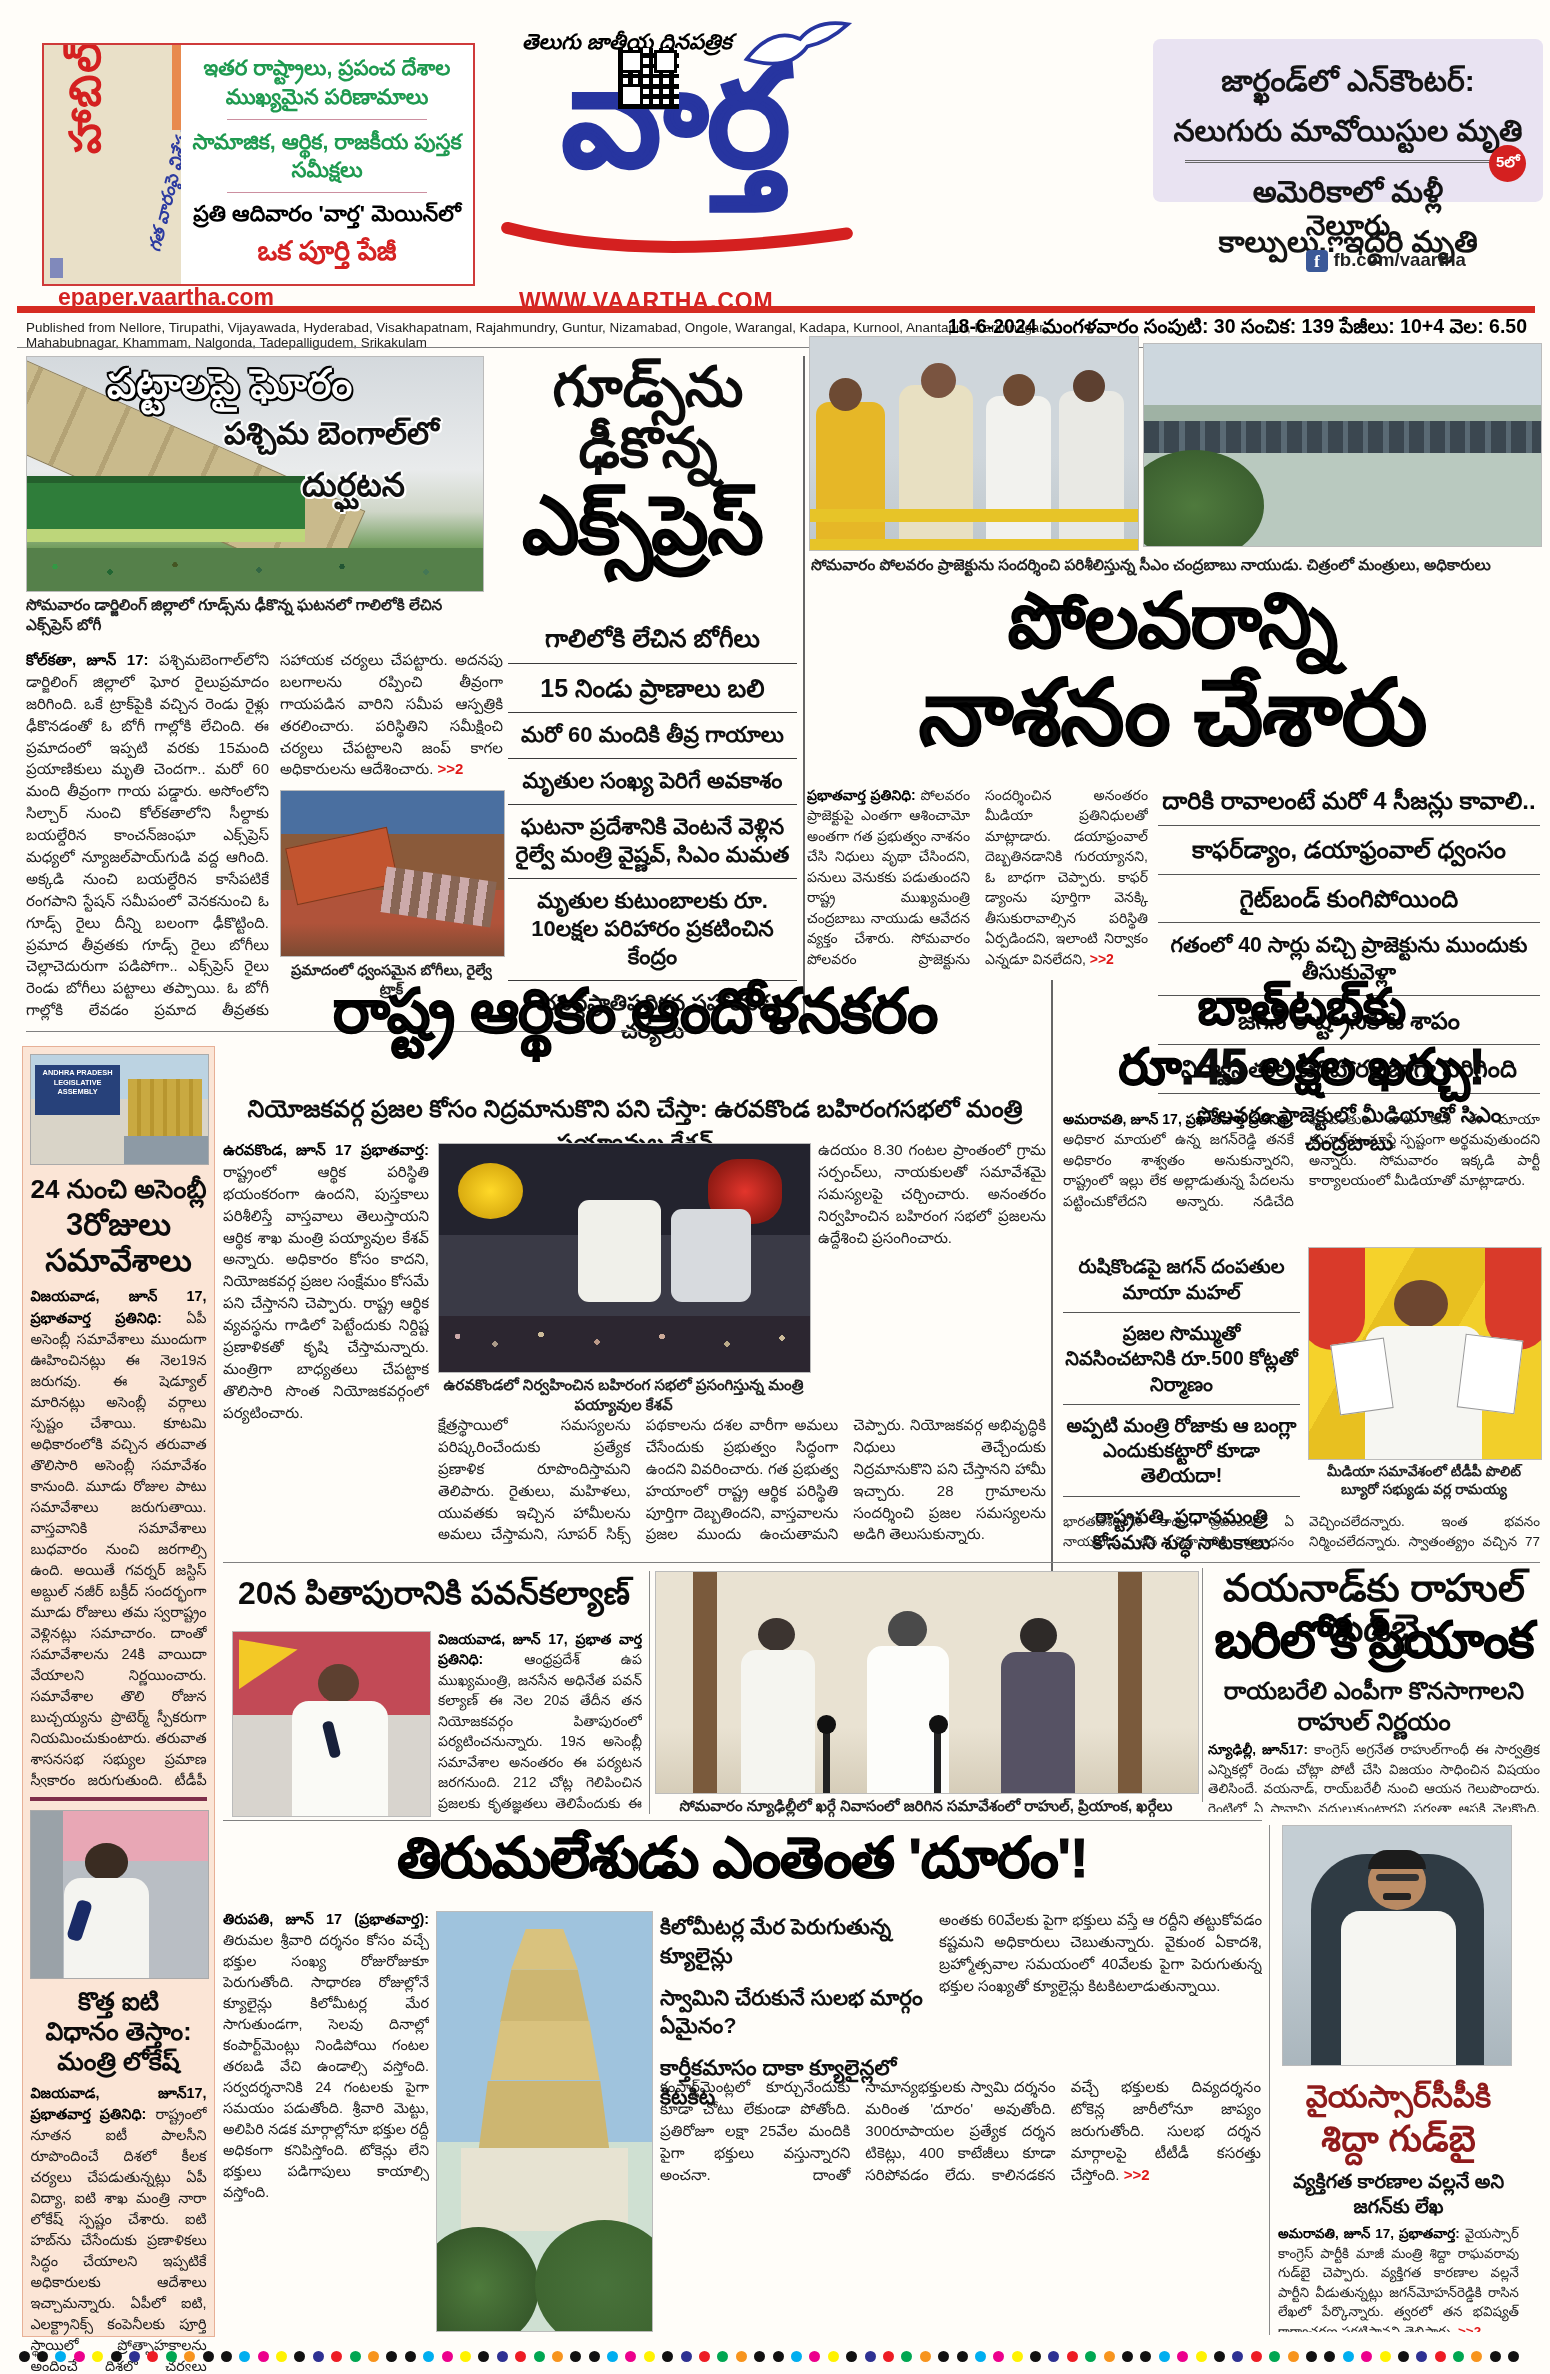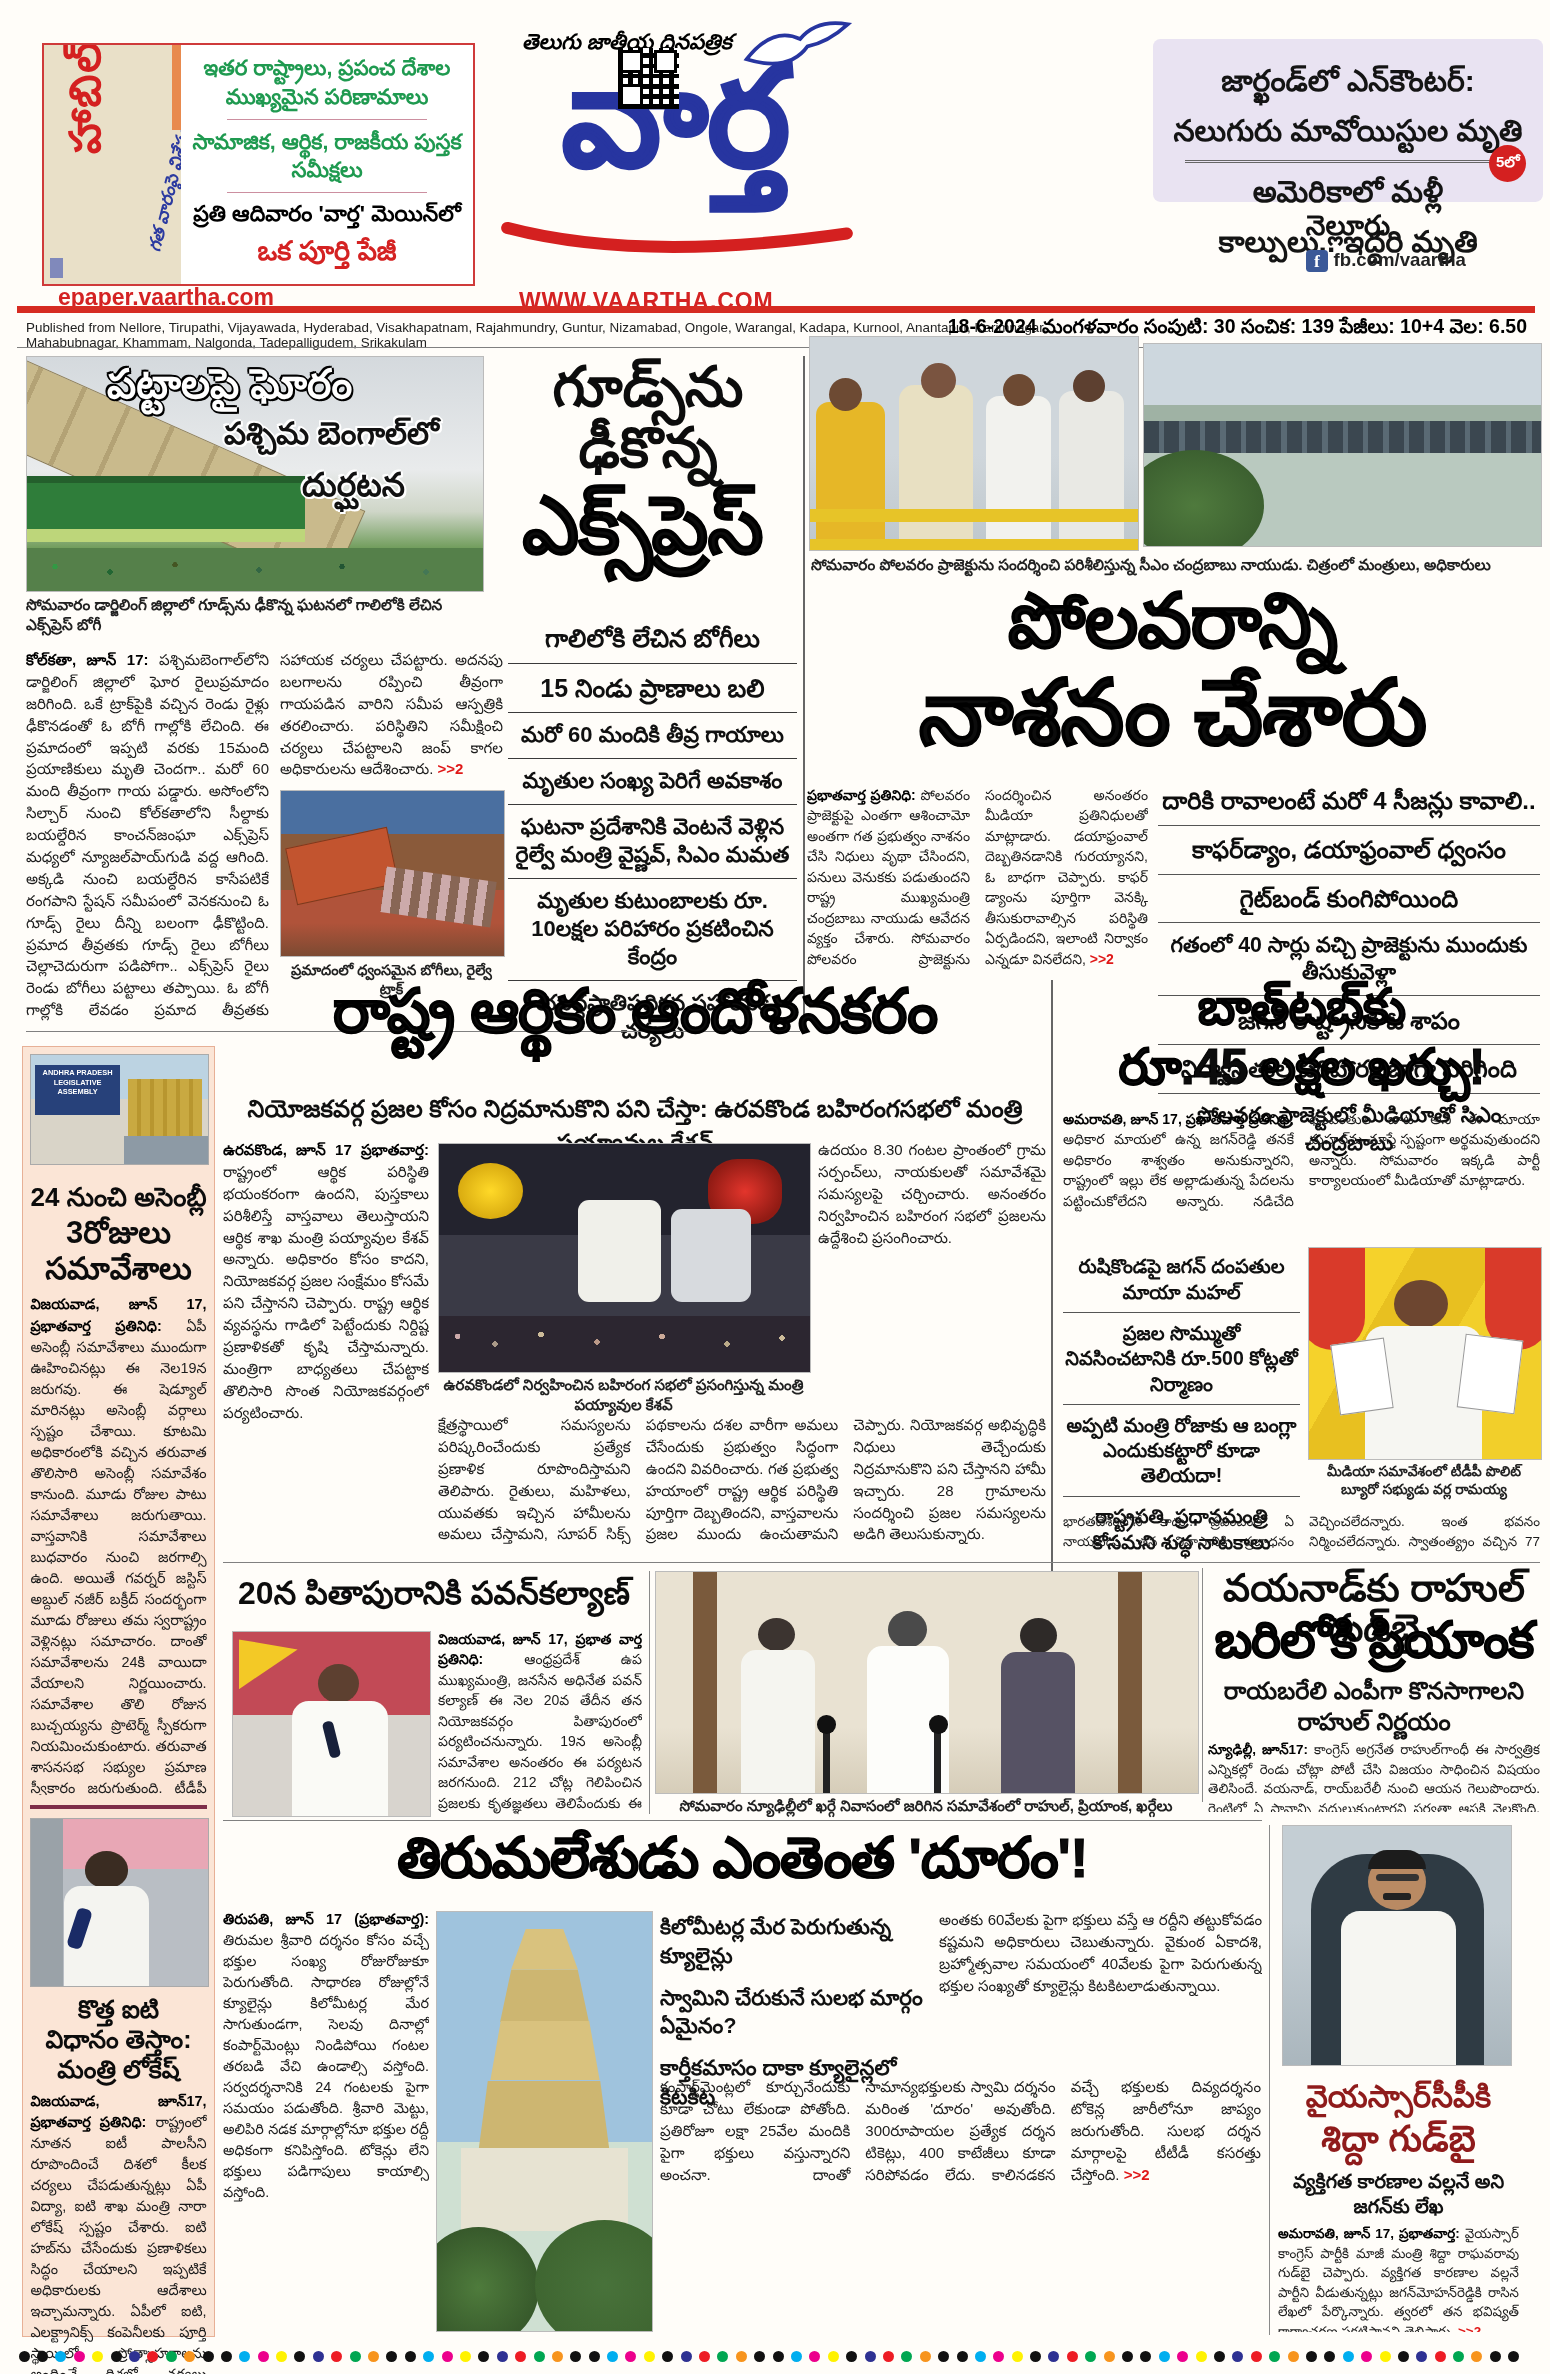--- a/index.html
+++ b/index.html
@@ -210,21 +210,21 @@
     <div>నిర్వాసితుల పరిహారం బాగా పెరిగింది</div>
     <div>పోలవరం ప్రాజెక్టులో మీడియాతో సిఎం చంద్రబాబు</div>
   </div>
 
   <div class="abs pinkcol" style="left:22px;top:1046px;width:193px;height:1291px;">
     <div style="position:relative;width:100%;height:109px;background:linear-gradient(180deg,#bcd3e2 0 40%,#d9d4c8 40% 100%);overflow:hidden;border:0.9px solid #aaa;">
       <div class="shape" style="left:3.7px;top:9.3px;width:85px;height:50px;background:#27417a;color:#fff;font-size:7.4px;font-weight:bold;padding:3.7px;line-height:1.25;text-align:center;box-sizing:border-box;">ANDHRA PRADESH LEGISLATIVE ASSEMBLY</div>
       <div class="shape" style="right:5.6px;top:24px;width:74px;height:65px;background:repeating-linear-gradient(90deg,#c9a941 0 9.3px,#b8962f 9.3px 13px);"></div>
       <div class="shape" style="left:93px;bottom:0;width:93px;height:28px;background:#8d9aa5;"></div>
     </div>
-    <div class="hl c" style="font-size:26px;margin-top:19px;">24 నుంచి అసెంబ్లీ</div>
+    <div class="hl c" style="font-size:26px;margin-top:11px;text-align:right;">24 నుంచి అసెంబ్లీ</div>
     <div class="hl c" style="font-size:31px;margin-top:5.6px;">3రోజులు</div>
     <div class="hl c" style="font-size:31px;margin-top:3.7px;">సమావేశాలు</div>
     <div class="bt" style="font-size:14.4px;margin-top:9.3px;height:501px;">
       <b>విజయవాడ, జూన్ 17, ప్రభాతవార్త ప్రతినిధి:</b>
       <span>ఏపీ అసెంబ్లీ సమావేశాలు ముందుగా ఊహించినట్లు ఈ నెల19న జరుగవు. ఈ షెడ్యూల్ మారినట్లు అసెంబ్లీ వర్గాలు స్పష్టం చేశాయి. కూటమి అధికారంలోకి వచ్చిన తరువాత తొలిసారి అసెంబ్లీ సమావేశం కానుంది. మూడు రోజుల పాటు సమావేశాలు జరుగుతాయి. వాస్తవానికి సమావేశాలు బుధవారం నుంచి జరగాల్సి ఉంది. అయితే గవర్నర్ జస్టిస్ అబ్దుల్ నజీర్ బక్రీద్ సందర్భంగా మూడు రోజులు తమ స్వరాష్ట్రం వెళ్లినట్లు సమాచారం. దాంతో సమావేశాలను 24కి వాయిదా వేయాలని నిర్ణయించారు. సమావేశాల తొలి రోజున బుచ్చయ్యను ప్రొటెర్మ్ స్పీకరుగా నియమించుకుంటారు. తరువాత శాసనసభ సభ్యుల ప్రమాణ స్వీకారం జరుగుతుంది. టీడీపీ నుంచి అయ్యన్న పాత్రుడు.. జనసేన నుంచి డిప్యూటీ స్పీకరుగా ఎంపిక కానున్నారు.</span>
       
     </div>
     <div class="pink-div"></div>
     <div style="position:relative;width:100%;height:167px;background:linear-gradient(180deg,#e8a7b5 0 30%,#b9bec4 30% 100%);overflow:hidden;border:0.9px solid #aaa;">
       <div class="shape" style="left:54px;top:32px;width:43px;height:37px;border-radius:50% 50% 46% 46%;background:#3a2c22;"></div>

